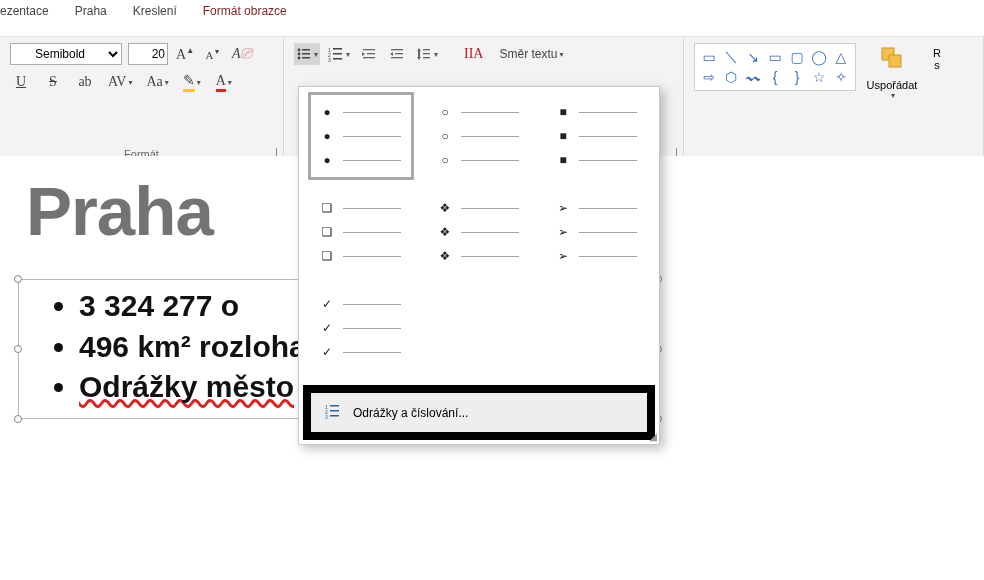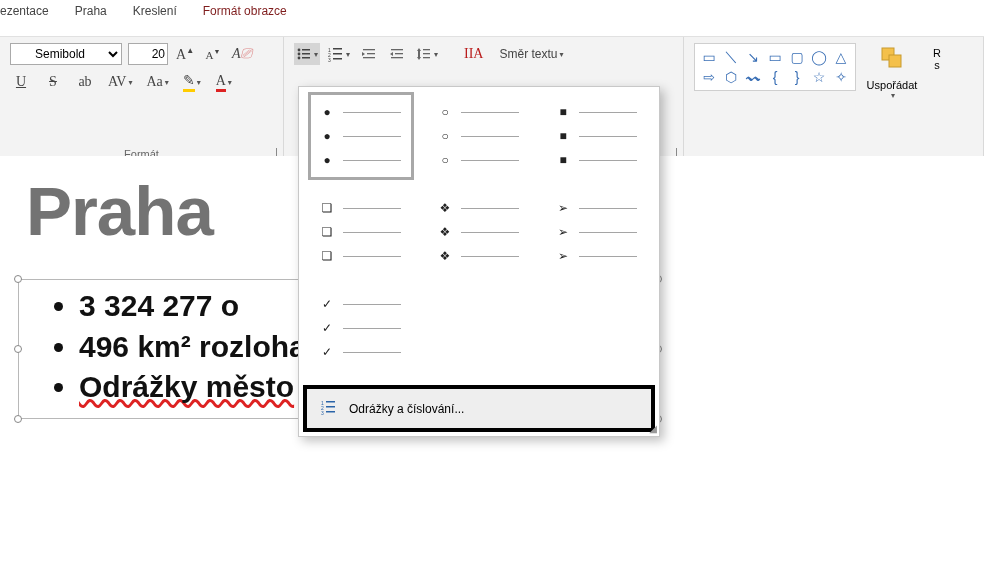--- a/index.html
+++ b/index.html
@@ -172,21 +172,21 @@
     display:flex;flex-direction:column;gap:10px;
     width: 80px;
   }
   .opt-line { display:flex;align-items:center;gap:10px;}
   .opt-line .mark { width:12px;text-align:center;font-size:12px;color:#222;}
   .opt-line .dash { flex:1;height:1px;background:#a5a5a5;}
   .opt.selected { outline:3px solid #a8a8a8; outline-offset:2px;}
   .popup-footer{
     display:flex;align-items:center;gap:12px;
     padding:10px 14px;
-    border:4px solid #000000;
+    border:8px solid #000000;
     margin:4px;
     background:#eee;
     cursor:pointer;
   }
   .popup-footer .icon { color:#2a64a8; font-size:14px;}
   .popup-resize {
     position:absolute;right:2px;bottom:2px;font-size:10px;color:#999;
   }
 
 </style>

